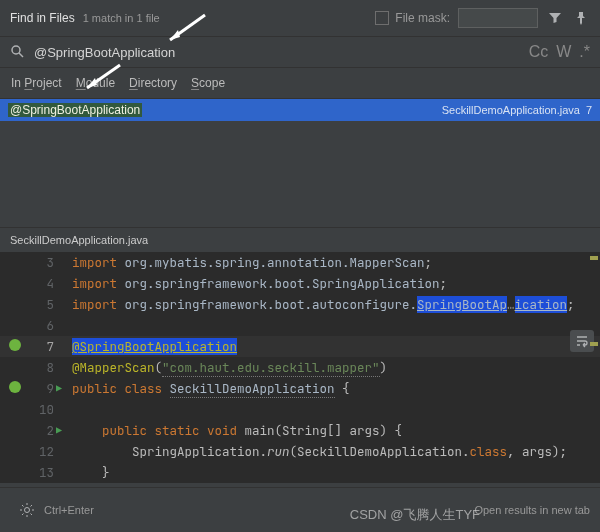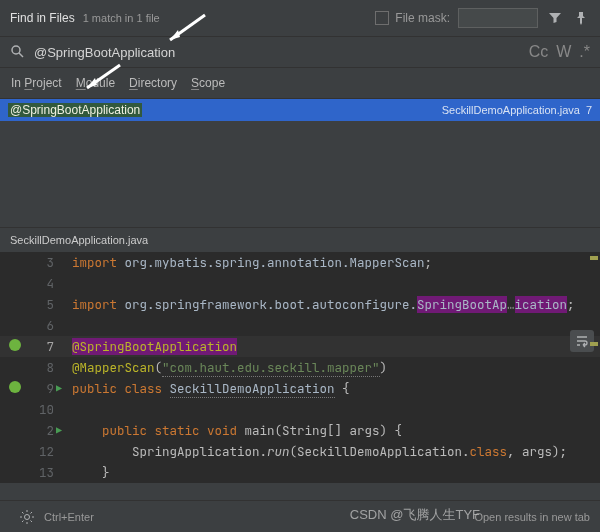--- a/index.html
+++ b/index.html
@@ -86,28 +86,28 @@
       position: relative;
     }
     .line.current .gutter { color: #a4a3a3; }
     .line.current { background: #323232; }
     .code { white-space: pre; }
     .kw { color: #cc7832; }
     .str { color: #6a8759; }
     .ann { color: #bbb529; }
     .cls { color: #a9b7c6; }
     .pkg { color: #a9b7c6; }
-    .hl { background: #701a75; }
+    .hl { background: #1d4ed8; text-decoration: underline; }
     .dotted { border-bottom: 1px dotted #777; }
     .gutter-icon { position: absolute; left: 8px; top: 2px; width: 14px; height: 14px; }
     .play-icon { color: #499c54; font-size: 10px; position: absolute; left: 56px; }
     .scroll-marker { position: absolute; right: 2px; width: 8px; height: 4px; background: #a0a050; }
     .footer {
       position: absolute; bottom: 0; left: 0; right: 0;
-      height: 32px; display: flex; align-items: center;
+      height: 45px; display: flex; align-items: center;
       padding: 0 10px;
       background: #3c3f41;
       border-top: 1px solid #323232;
       font-size: 11px; color: #999;
     }
     .footer-spacer { flex: 1; }
     .watermark {
       position: absolute; bottom: 8px; right: 120px;
       color: #ccc; font-size: 13px; opacity: 0.7;
       font-family: Arial, sans-serif;
@@ -185,20 +185,21 @@
     <svg width="14" height="14" viewBox="0 0 14 14">
         <path d="M2 3h10M2 7h8a2 2 0 110 4H8m0 0l2-2m-2 2l2 2M2 11h3" stroke="#afb1b3" stroke-width="1.3" fill="none"></path>
       </svg>
   </div>
   <div class="line">
       <div class="gutter">3</div>
       <div class="code"><span class="kw">import</span><span class="pkg"> org.mybatis.spring.annotation.</span><span class="cls">MapperScan</span><span>;</span></div>
     </div>
   <div class="line">
       <div class="gutter">4</div>
+      <div class="code"><span class="kw">import</span><span class="pkg"> org.springframework.boot.</span><span class="cls">SpringApplication</span><span>;</span></div>
     </div>
   <div class="line">
       <div class="gutter">5</div>
       <div class="code"><span class="kw">import</span><span class="pkg"> org.springframework.boot.autoconfigure.</span><span class="cls hl">SpringBootAp</span><span style="color:#888">…</span><span class="cls hl">ication</span><span>;</span></div>
     </div>
   <div class="line">
       <div class="gutter">6</div>
       <div class="code"></div>
     </div>
   <div class="line current">

